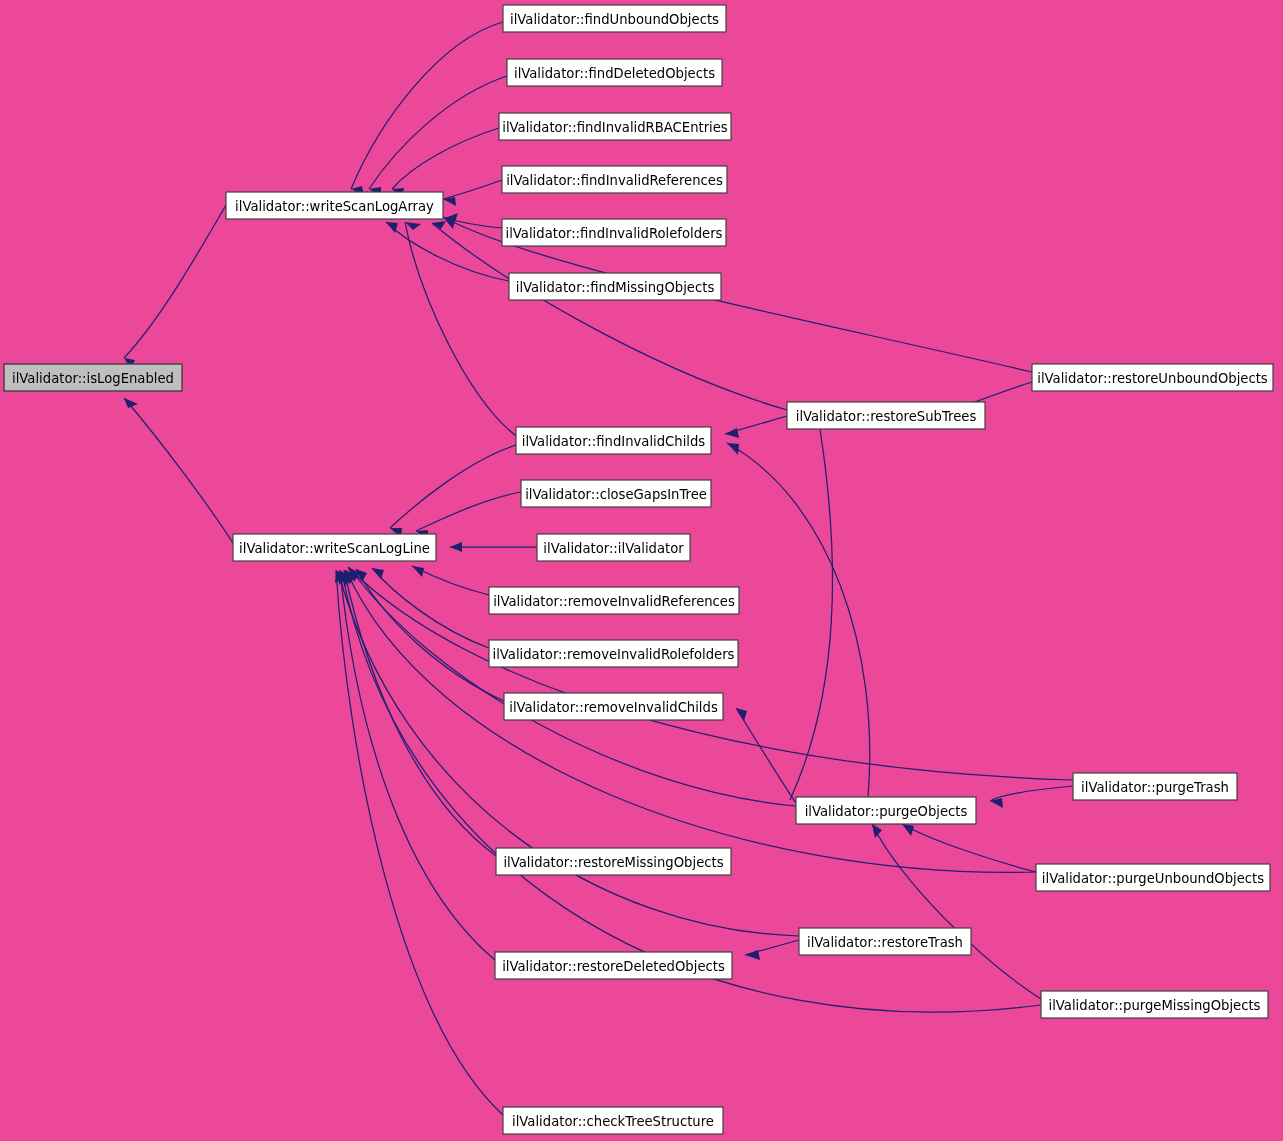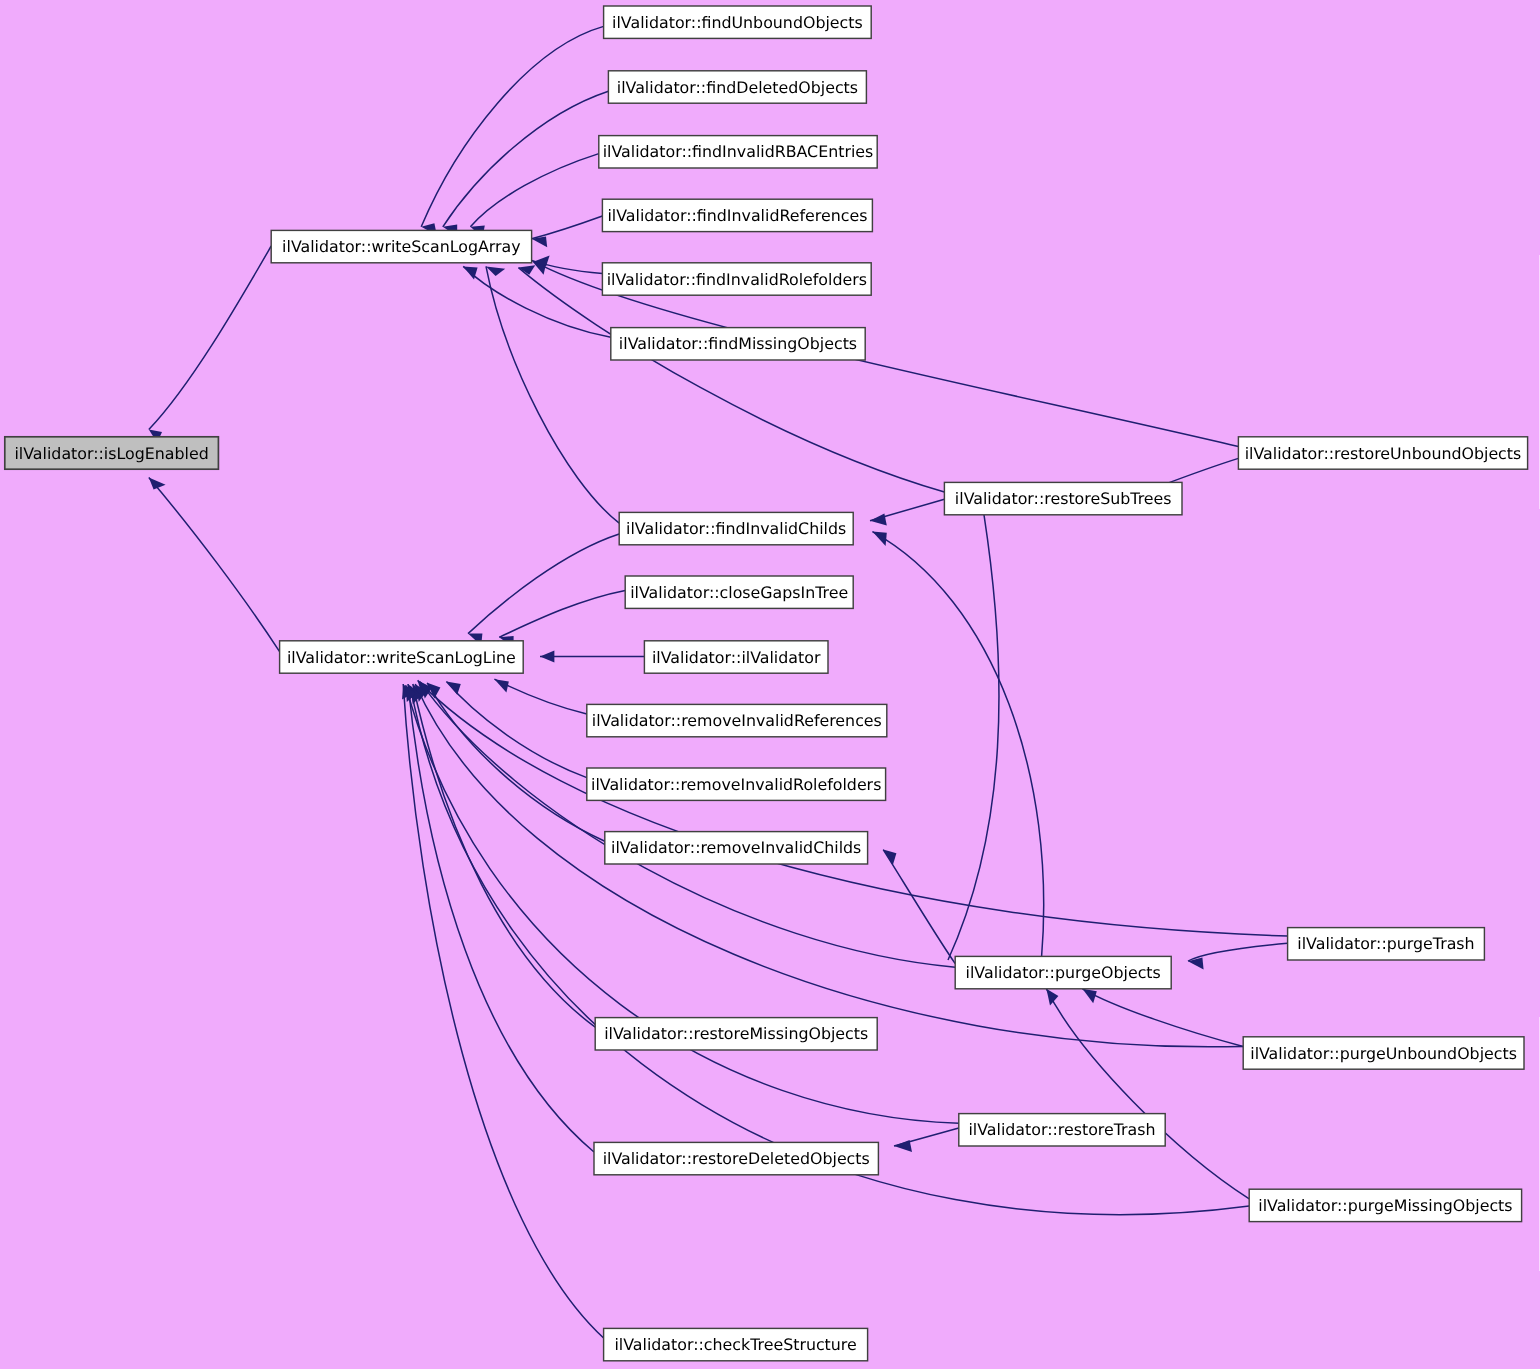--- a/index.html
+++ b/index.html
@@ -7,21 +7,21 @@
     padding: 0;
     background: #ffffff;
   }
   body {
     font-family: "DejaVu Sans", "Liberation Sans", sans-serif;
   }
   #graph-wrap {
     position: relative;
     width: 1283px;
     height: 1141px;
-    background: #f0abfc;
+    background: #ec4899;
     overflow: hidden;
   }
   svg#callgraph {
     position: absolute;
     left: 0;
     top: 0;
     width: 1283px;
     height: 1141px;
     display: block;
   }

